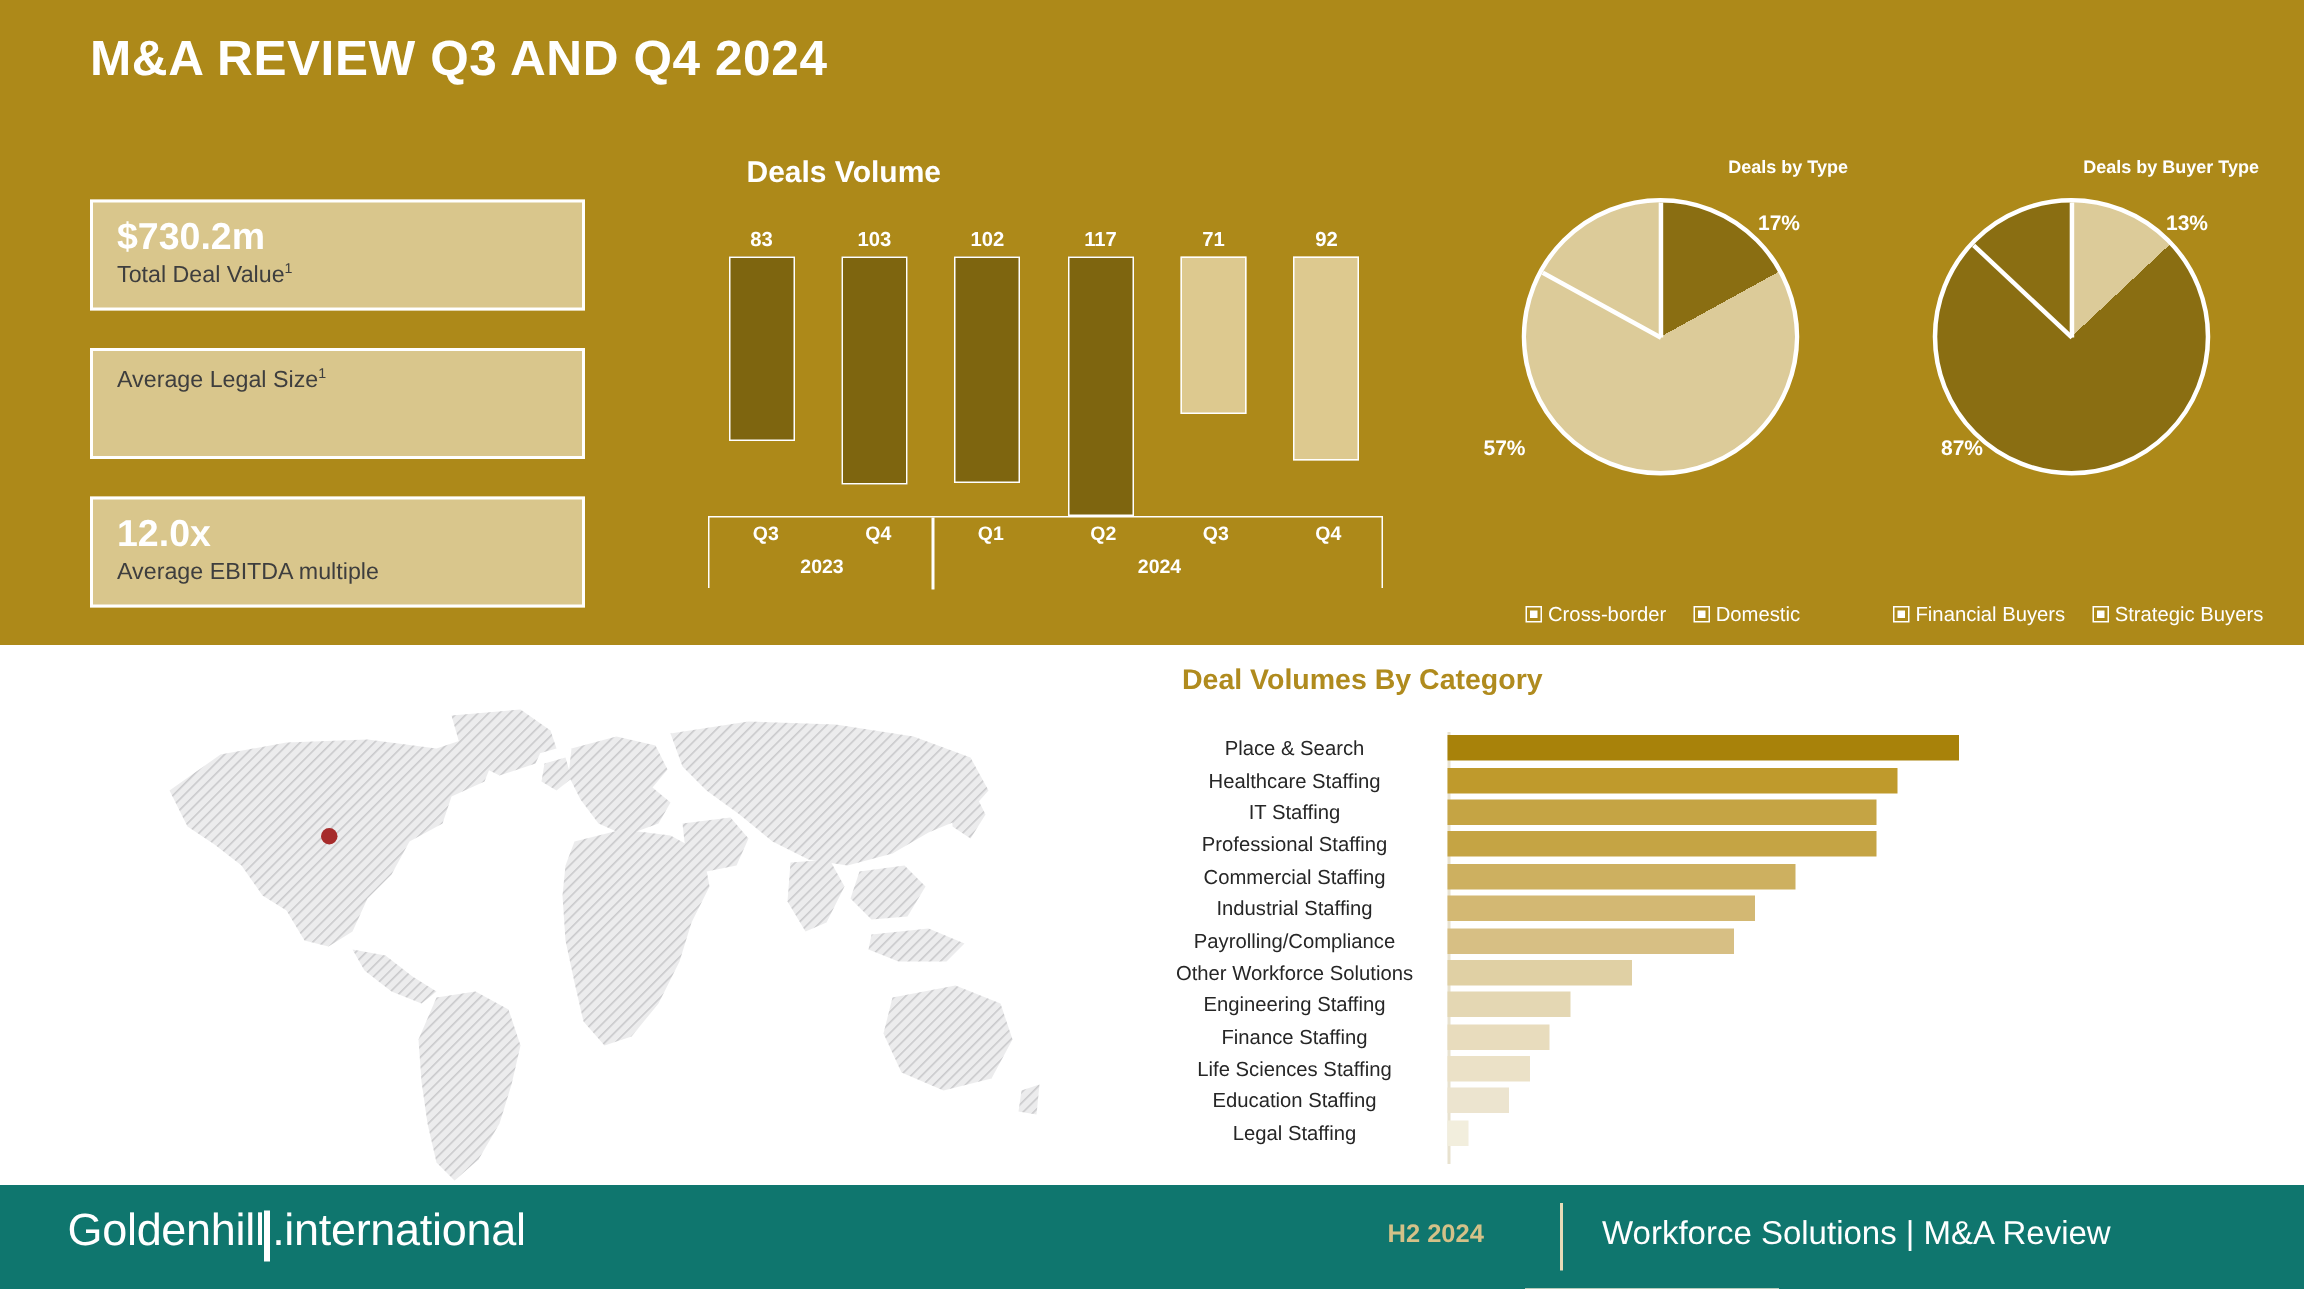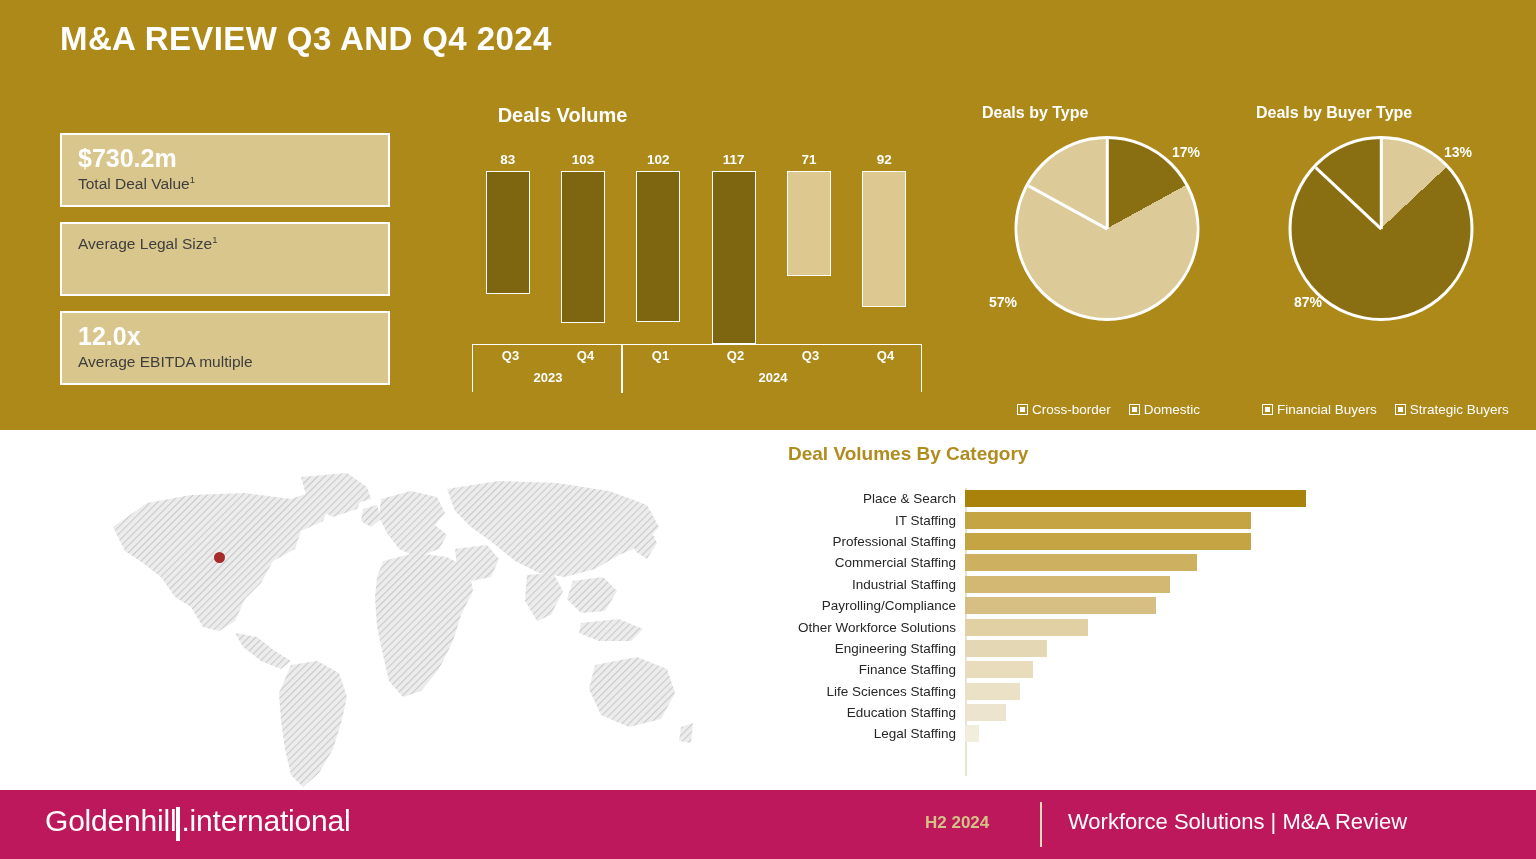--- a/index.html
+++ b/index.html
@@ -18,21 +18,21 @@
   .page-title {
     position:absolute; left:60px; top:20px;
     font-size:33px; font-weight:bold; color:#ffffff;
     letter-spacing:.4px; white-space:nowrap;
   }
 
   
   .stat-cards { position:absolute; left:60px; top:133px; width:330px; }
   .stat-card {
     background:#d9c68c; border:2px solid #ffffff;
-    padding:9px 16px 11px 16px; margin-bottom:15px; height:74px;
+    padding:9px 16px 11px 16px; margin-bottom:25px; height:74px;
   }
   .stat-value { font-size:25px; font-weight:bold; color:#ffffff; line-height:1.15; }
   .stat-label { font-size:15.5px; color:#3e3e3e; line-height:1.25; margin-top:1px; }
   .sup { font-size:9.5px; vertical-align:super; }
 
   
   .col-chart { position:absolute; left:470px; top:104px; width:460px; height:290px; }
   .col-chart-title {
     position:absolute; left:0; top:0; width:185px; text-align:center;
     font-size:20px; font-weight:bold; color:#ffffff;
@@ -50,21 +50,21 @@
   .col-axis {
     position:absolute; left:2px; bottom:0px; width:450px; height:48px;
     border-left:1.6px solid #fff; border-right:1.6px solid #fff; border-top:1.6px solid #fff;
   }
   .col-axis-div { position:absolute; left:148px; top:0; width:1.6px; height:48px; background:#fff; }
   .qtick { position:absolute; top:3px; font-size:13px; font-weight:bold; color:#fff; text-align:center; width:60px; }
   .ytick { position:absolute; top:25px; font-size:13px; font-weight:bold; color:#fff; text-align:center; }
 
   
   .pie-block { position:absolute; top:104px; width:250px; }
-  .pie-title { text-align:left; font-size:16px; font-weight:bold; color:#fff; }
+  .pie-title { text-align:right; font-size:12px; font-weight:bold; color:#fff; }
   .pie-wrap { position:relative; width:250px; height:200px; margin-top:14px; }
   .pie {
     position:absolute; left:50%; top:0; transform:translateX(-50%);
     width:185px; height:185px; border-radius:50%;
     border:3px solid #ffffff;
   }
   .pie-sep {
     position:absolute; left:50%; top:50%; width:2.6px; height:50%;
     background:#ffffff; transform-origin: top center;
   }
@@ -91,32 +91,32 @@
 
   
   .hbar-panel { position:absolute; left:770px; top:430px; width:766px; height:360px; background:#fff; }
   .hbar-title {
     position:absolute; left:18px; top:13px;
     font-size:19px; font-weight:bold; color:#b08b1e;
   }
   .hbar-rows { position:absolute; left:0; top:58px; width:766px; }
   .hbar-row { display:flex; align-items:center; height:21.4px; }
   .hbar-lbl {
-    width:195px; text-align:right; padding-right:9px;
+    width:195px; text-align:center; padding-right:9px;
     font-size:13.5px; color:#262626; white-space:nowrap;
   }
   .hbar-track { position:relative; flex:1; height:17px; }
   .hbar-fill { height:17px; }
   .hbar-axis {
     position:absolute; left:195px; top:58px; width:1.5px; height:288px; background:#e8e2cf;
   }
 
   
   .footer {
-    position:absolute; left:0; top:790px; width:1536px; height:69px; background:#be185d;
+    position:absolute; left:0; top:790px; width:1536px; height:69px; background:#0f766e;
   }
   .logo {
     position:absolute; left:45px; top:14px;
     font-size:30px; color:#ffffff; letter-spacing:-0.2px;
     display:flex; align-items:baseline;
   }
   .logo .bold-part { font-weight:normal; }
   .logo-bar {
     display:inline-block; width:4px; height:34px; background:#ffffff;
     margin:0 1px -3px 0; align-self:flex-end;
@@ -305,20 +305,26 @@
     <div class="hbar-title">Deal Volumes By Category</div>
     <div class="hbar-axis"></div>
     <div class="hbar-rows" id="hbar-rows">
         <div class="hbar-row">
           <div class="hbar-lbl">Place &amp; Search</div>
           <div class="hbar-track">
             <div class="hbar-fill" style="width: 341px; background: rgb(168, 130, 10);"></div>
           </div>
         </div>
         <div class="hbar-row">
+          <div class="hbar-lbl">Healthcare Staffing</div>
+          <div class="hbar-track">
+            <div class="hbar-fill" style="width: 300.08px; background: rgb(191, 154, 44);"></div>
+          </div>
+        </div>
+        <div class="hbar-row">
           <div class="hbar-lbl">IT Staffing</div>
           <div class="hbar-track">
             <div class="hbar-fill" style="width: 286.44px; background: rgb(197, 164, 68);"></div>
           </div>
         </div>
         <div class="hbar-row">
           <div class="hbar-lbl">Professional Staffing</div>
           <div class="hbar-track">
             <div class="hbar-fill" style="width: 286.44px; background: rgb(197, 164, 68);"></div>
           </div>

